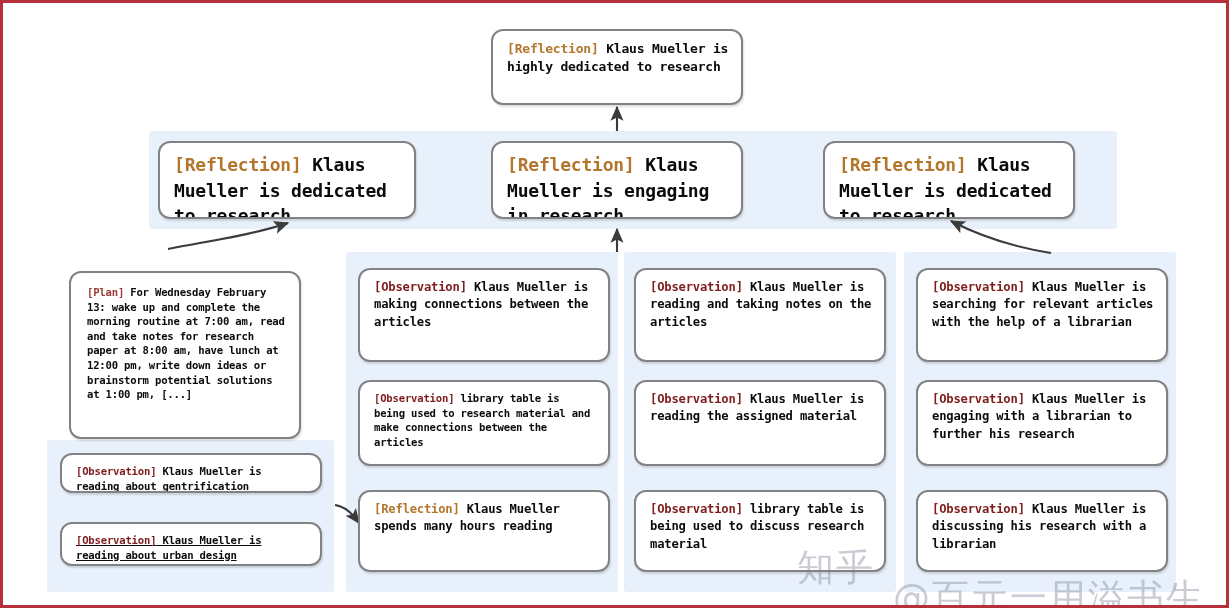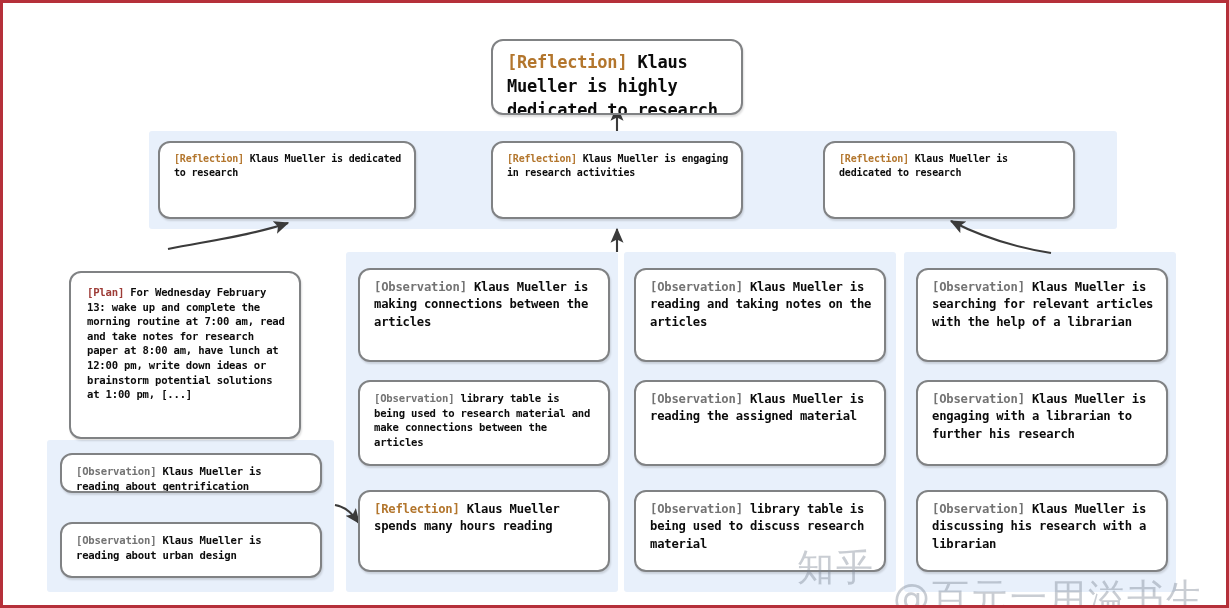--- a/index.html
+++ b/index.html
@@ -37,26 +37,26 @@
     color: #0b0b0b;
     font-weight: bold;
     line-height: 1.42;
     letter-spacing: -0.2px;
     overflow: hidden;
   }
   .node .txt { display: inline; }
 
   
   .tag-reflection { color: #b3762d; font-weight: bold; }
-  .tag-observation { color: #737373; font-weight: bold; }
+  .tag-observation { color: #7f1d1d; font-weight: bold; }
   .tag-plan { color: #9d3b36; font-weight: bold; }
 
   
-  .fs14 { font-size: 17px; margin-top: 10px; }
-  .fs13 { font-size: 10px; }
+  .fs14 { font-size: 13px; }
+  .fs13 { font-size: 18px; }
   .fs12 { font-size: 12.2px; }
   .fs105 { font-size: 10.6px; line-height: 1.38; }
 
   
   #arrows {
     position: absolute;
     left: 0; top: 0;
     width: 1229px; height: 608px;
     pointer-events: none;
   }
@@ -123,21 +123,21 @@
   </div>
 
   <div class="node fs105" style="left:66px; top:268px; width:232px; height:168px; padding:12px 11px 10px 16px;">
     <span class="tag-plan">[Plan]</span><span class="txt"> For Wednesday February 13: wake up and complete the morning routine at 7:00 am, read and take notes for research paper at 8:00 am, have lunch at 12:00 pm, write down ideas or brainstorm potential solutions at 1:00 pm, [...]</span>
   </div>
 
   <div class="node fs105" style="left:57px; top:450px; width:262px; height:40px;">
     <span class="tag-observation">[Observation]</span><span class="txt"> Klaus Mueller is reading about gentrification</span>
   </div>
 
-  <div class="node fs105" style="left:57px; top:519px; width:262px; height:56px;">
+  <div class="node fs105" style="left:57px; top:519px; width:262px; height:44px;text-decoration:underline;">
     <span class="tag-observation">[Observation]</span><span class="txt"> Klaus Mueller is reading about urban design</span>
   </div>
 
   <div class="node fs12" style="left:355px; top:265px; width:252px; height:94px;">
     <span class="tag-observation">[Observation]</span><span class="txt"> Klaus Mueller is making connections between the articles</span>
   </div>
 
   <div class="node fs105" style="left:355px; top:377px; width:252px; height:86px;">
     <span class="tag-observation">[Observation]</span><span class="txt"> library table is being used to research material and make connections between the articles</span>
   </div>

